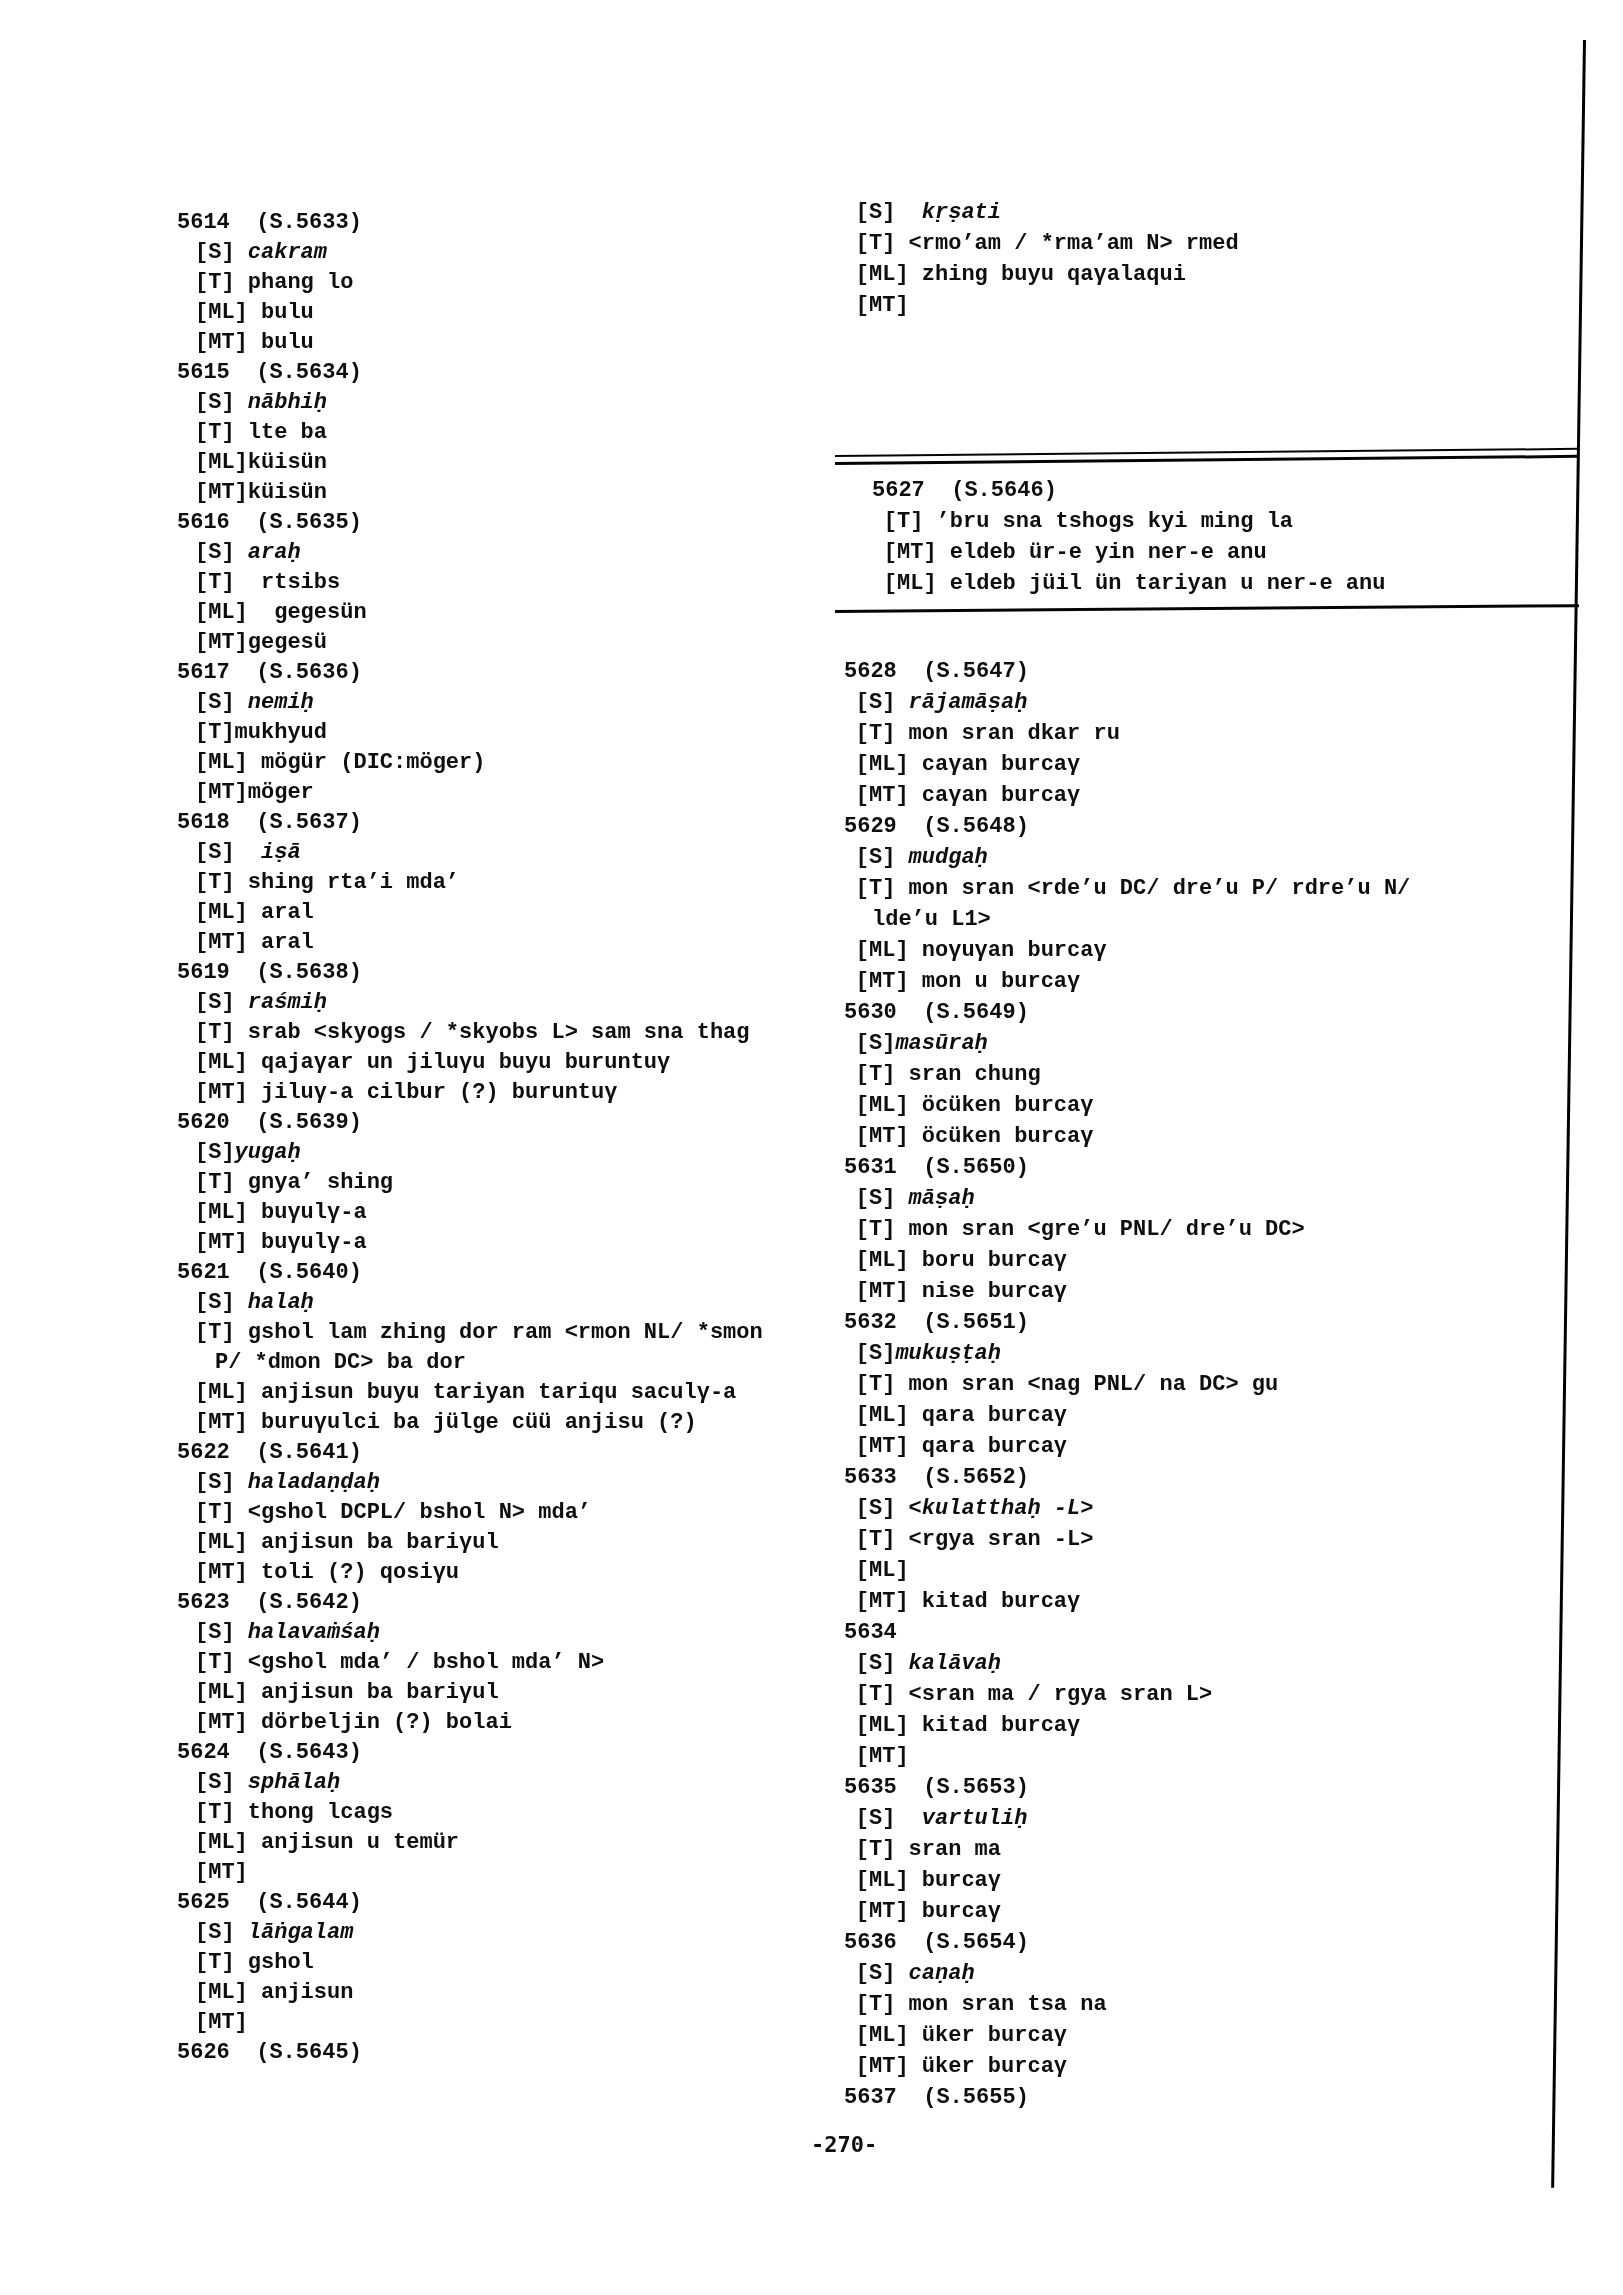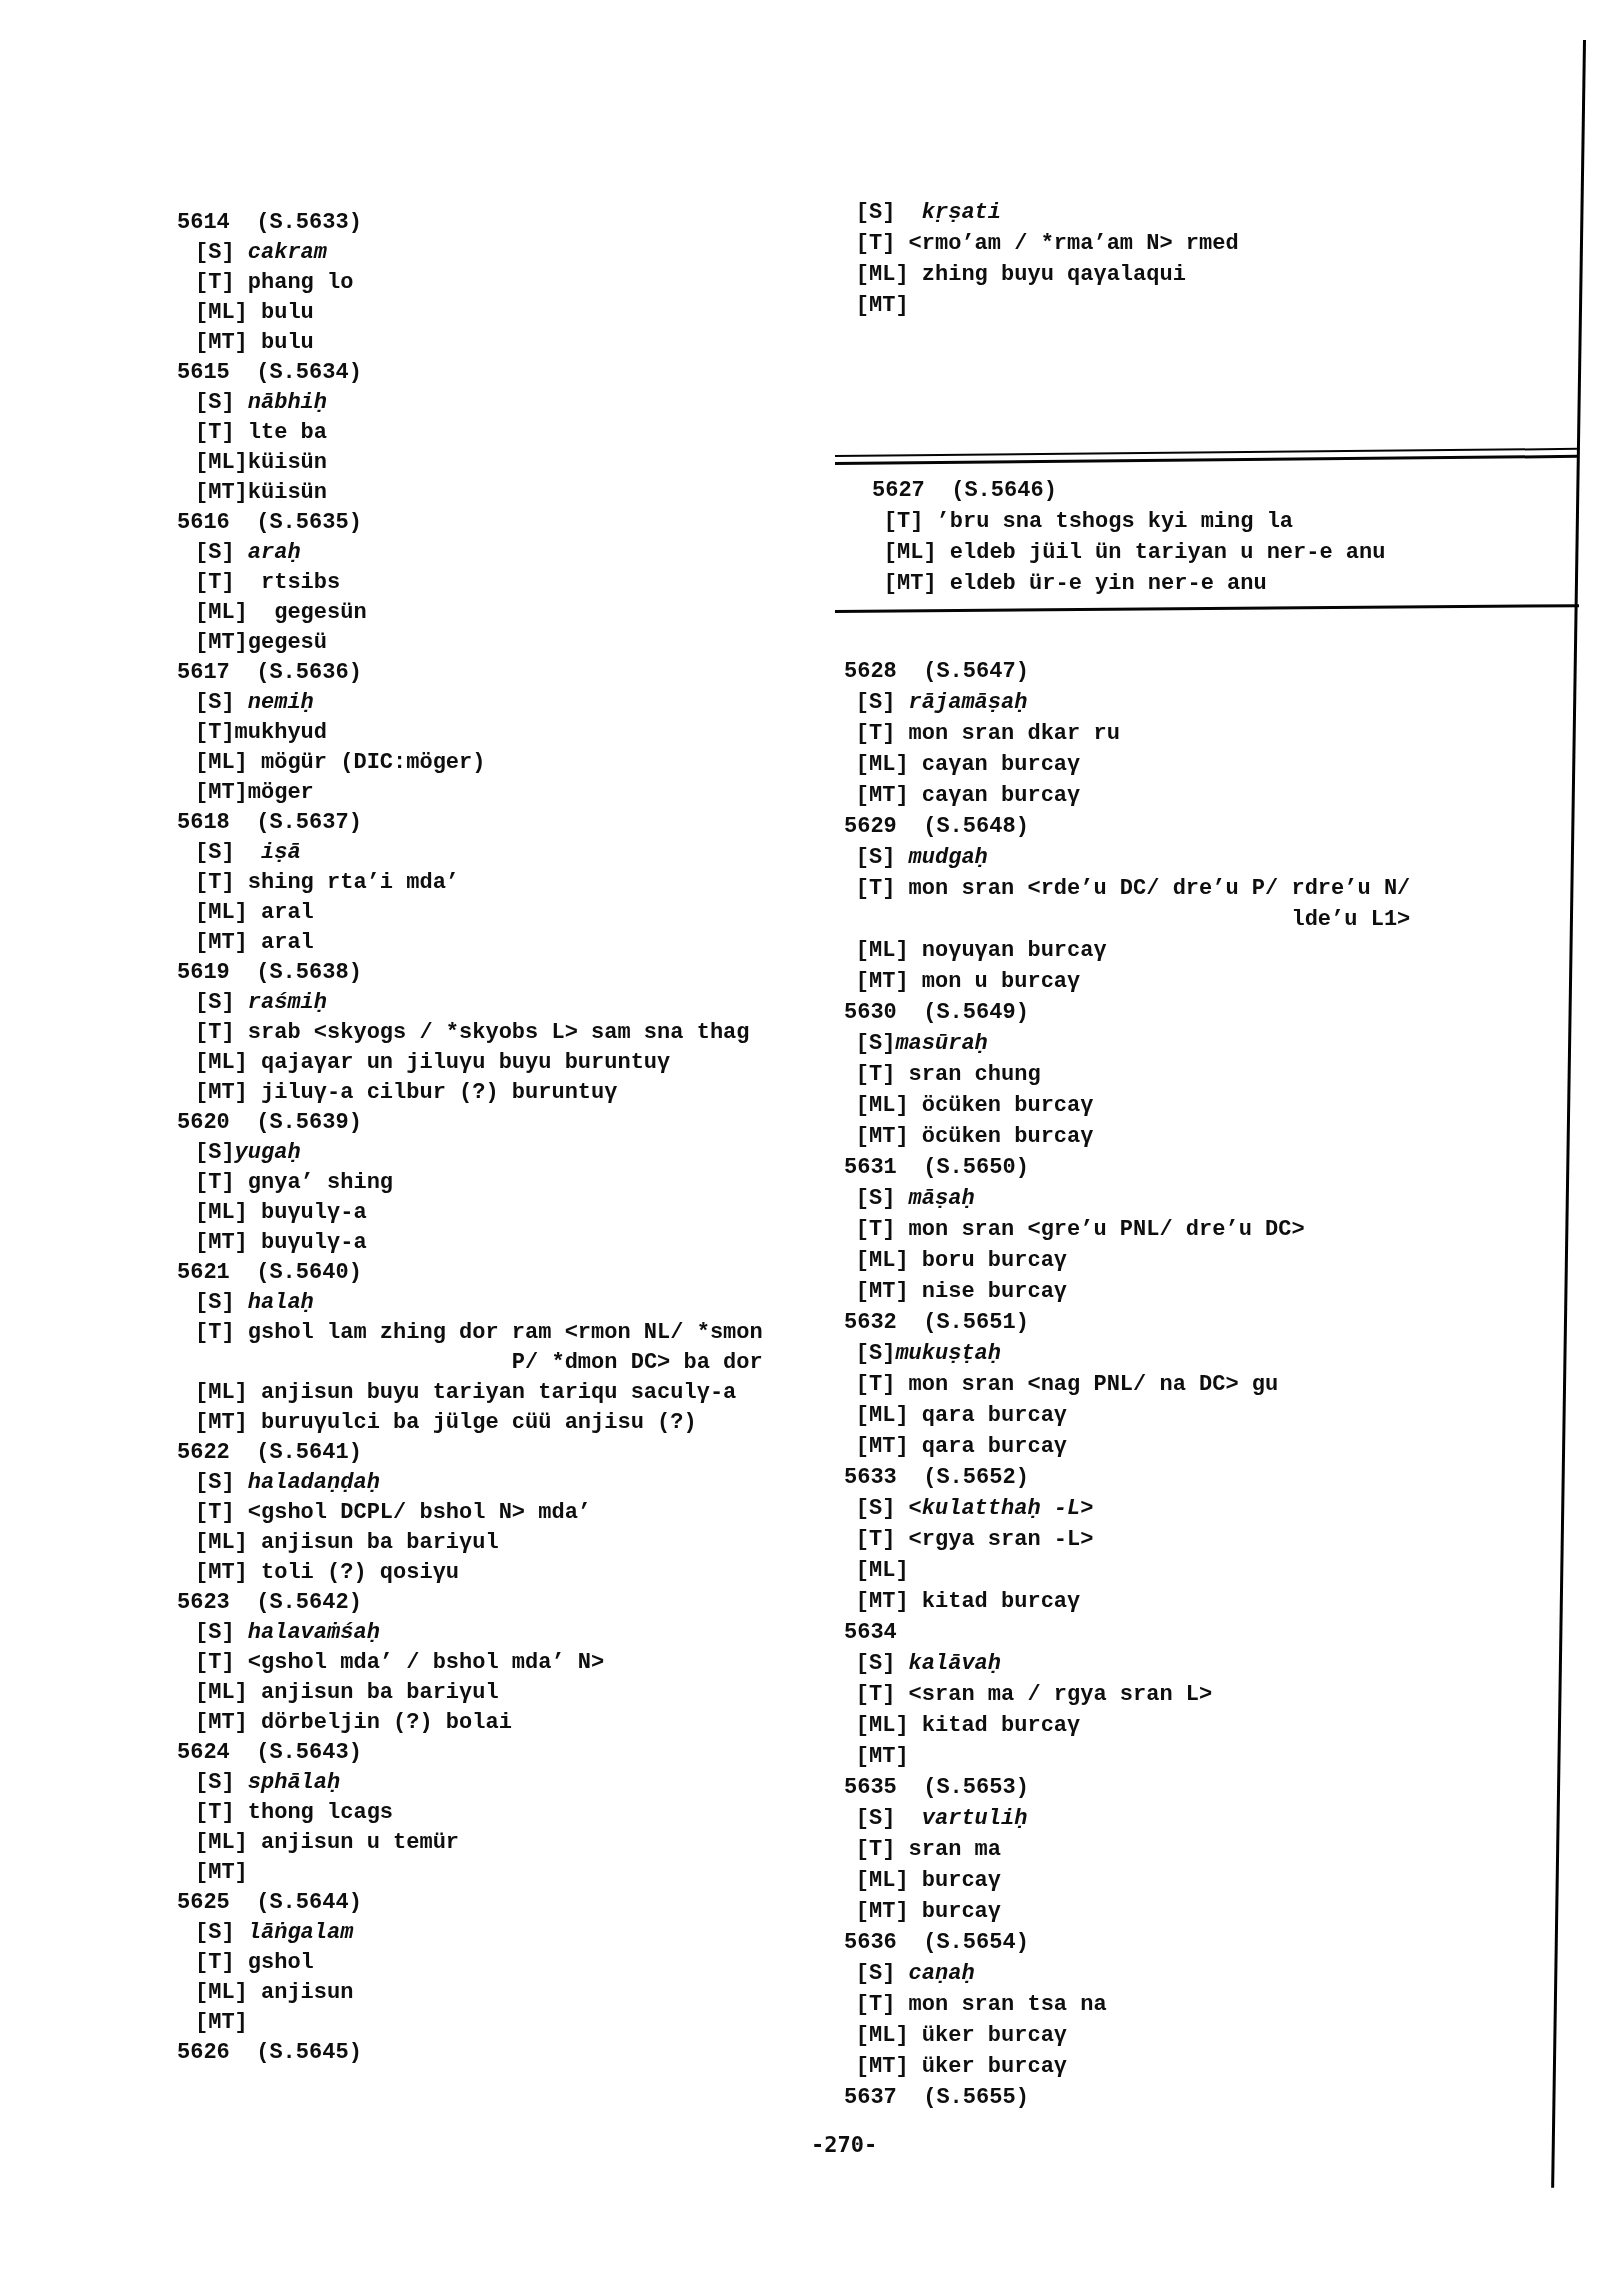--- a/index.html
+++ b/index.html
@@ -14,21 +14,21 @@
   }
   .region{
     position:absolute;
     white-space:pre;
     font-size:22px;
     font-family:Liberation Mono, monospace;
   }
   .region .line{height:var(--lh);}
   .line.head{margin-left:0;}
   .line.tag{margin-left:var(--tag);}
-  .line.cont{margin-left:var(--cont);text-align:right;}
+  .line.cont{margin-left:var(--cont);}
   .skt{font-style:italic;}
   #region-left   {left:177px;  top:210px; --lh:30px; --tag:18px; --cont:38px;}
   #region-right-a{left:844px; top:200px; --lh:31px;   --tag:11.8px; --cont:28px;}
   #region-right-b{left:872px; top:478px; --lh:31px;   --tag:11.8px; --cont:28px;}
   #region-right-c{left:844px; top:659px; --lh:31px;   --tag:11.8px; --cont:28px;}
   .rule{
     position:absolute;
     background:#050505;
     transform-origin:left center;
   }
@@ -52,21 +52,21 @@
 </head>
 <body>
 
 <div id="region-left" class="region"><div class="line head">5614  (S.5633)</div><div class="line tag"><span>[S] </span><span class="skt">cakram</span></div><div class="line tag"><span>[T] phang lo</span></div><div class="line tag"><span>[ML] bulu</span></div><div class="line tag"><span>[MT] bulu</span></div><div class="line head">5615  (S.5634)</div><div class="line tag"><span>[S] </span><span class="skt">nābhiḥ</span></div><div class="line tag"><span>[T] lte ba</span></div><div class="line tag"><span>[ML]küisün</span></div><div class="line tag"><span>[MT]küisün</span></div><div class="line head">5616  (S.5635)</div><div class="line tag"><span>[S] </span><span class="skt">araḥ</span></div><div class="line tag"><span>[T]  rtsibs</span></div><div class="line tag"><span>[ML]  gegesün</span></div><div class="line tag"><span>[MT]gegesü</span></div><div class="line head">5617  (S.5636)</div><div class="line tag"><span>[S] </span><span class="skt">nemiḥ</span></div><div class="line tag"><span>[T]mukhyud</span></div><div class="line tag"><span>[ML] mögür (DIC:möger)</span></div><div class="line tag"><span>[MT]möger</span></div><div class="line head">5618  (S.5637)</div><div class="line tag"><span>[S]  </span><span class="skt">iṣā</span></div><div class="line tag"><span>[T] shing rta’i mda’</span></div><div class="line tag"><span>[ML] aral</span></div><div class="line tag"><span>[MT] aral</span></div><div class="line head">5619  (S.5638)</div><div class="line tag"><span>[S] </span><span class="skt">raśmiḥ</span></div><div class="line tag"><span>[T] srab &lt;skyogs / *skyobs L&gt; sam sna thag</span></div><div class="line tag"><span>[ML] qajaγar un jiluγu buyu buruntuγ</span></div><div class="line tag"><span>[MT] jiluγ-a cilbur (?) buruntuγ</span></div><div class="line head">5620  (S.5639)</div><div class="line tag"><span>[S]</span><span class="skt">yugaḥ</span></div><div class="line tag"><span>[T] gnya’ shing</span></div><div class="line tag"><span>[ML] buγulγ-a</span></div><div class="line tag"><span>[MT] buγulγ-a</span></div><div class="line head">5621  (S.5640)</div><div class="line tag"><span>[S] </span><span class="skt">halaḥ</span></div><div class="line tag"><span>[T] gshol lam zhing dor ram &lt;rmon NL/ *smon</span></div><div class="line cont"><span>P/ *dmon DC&gt; ba dor</span></div><div class="line tag"><span>[ML] anjisun buyu tariyan tariqu saculγ-a</span></div><div class="line tag"><span>[MT] buruγulci ba jülge cüü anjisu (?)</span></div><div class="line head">5622  (S.5641)</div><div class="line tag"><span>[S] </span><span class="skt">haladaṇḍaḥ</span></div><div class="line tag"><span>[T] &lt;gshol DCPL/ bshol N&gt; mda’</span></div><div class="line tag"><span>[ML] anjisun ba bariγul</span></div><div class="line tag"><span>[MT] toli (?) qosiγu</span></div><div class="line head">5623  (S.5642)</div><div class="line tag"><span>[S] </span><span class="skt">halavaṁśaḥ</span></div><div class="line tag"><span>[T] &lt;gshol mda’ / bshol mda’ N&gt;</span></div><div class="line tag"><span>[ML] anjisun ba bariγul</span></div><div class="line tag"><span>[MT] dörbeljin (?) bolai</span></div><div class="line head">5624  (S.5643)</div><div class="line tag"><span>[S] </span><span class="skt">sphālaḥ</span></div><div class="line tag"><span>[T] thong lcags</span></div><div class="line tag"><span>[ML] anjisun u temür</span></div><div class="line tag"><span>[MT]</span></div><div class="line head">5625  (S.5644)</div><div class="line tag"><span>[S] </span><span class="skt">lāṅgalam</span></div><div class="line tag"><span>[T] gshol</span></div><div class="line tag"><span>[ML] anjisun</span></div><div class="line tag"><span>[MT]</span></div><div class="line head">5626  (S.5645)</div></div>
 
 <div id="region-right-a" class="region"><div class="line tag"><span>[S]  </span><span class="skt">kṛṣati</span></div><div class="line tag"><span>[T] &lt;rmo’am / *rma’am N&gt; rmed</span></div><div class="line tag"><span>[ML] zhing buyu qaγalaqui</span></div><div class="line tag"><span>[MT]</span></div></div>
 
 <div id="rule-double-top" class="rule"></div>
 <div id="rule-double-bottom" class="rule"></div>
 
-<div id="region-right-b" class="region"><div class="line head">5627  (S.5646)</div><div class="line tag"><span>[T] ’bru sna tshogs kyi ming la</span></div><div class="line tag"><span>[ML] eldeb jüil ün tariyan u ner-e anu</span></div><div class="line tag"><span>[MT] eldeb ür-e yin ner-e anu</span></div></div>
+<div id="region-right-b" class="region"><div class="line head">5627  (S.5646)</div><div class="line tag"><span>[T] ’bru sna tshogs kyi ming la</span></div><div class="line tag"><span>[MT] eldeb ür-e yin ner-e anu</span></div><div class="line tag"><span>[ML] eldeb jüil ün tariyan u ner-e anu</span></div></div>
 
 <div id="rule-single" class="rule"></div>
 
 <div id="region-right-c" class="region"><div class="line head">5628  (S.5647)</div><div class="line tag"><span>[S] </span><span class="skt">rājamāṣaḥ</span></div><div class="line tag"><span>[T] mon sran dkar ru</span></div><div class="line tag"><span>[ML] caγan burcaγ</span></div><div class="line tag"><span>[MT] caγan burcaγ</span></div><div class="line head">5629  (S.5648)</div><div class="line tag"><span>[S] </span><span class="skt">mudgaḥ</span></div><div class="line tag"><span>[T] mon sran &lt;rde’u DC/ dre’u P/ rdre’u N/</span></div><div class="line cont"><span>lde’u L1&gt;</span></div><div class="line tag"><span>[ML] noγuγan burcaγ</span></div><div class="line tag"><span>[MT] mon u burcaγ</span></div><div class="line head">5630  (S.5649)</div><div class="line tag"><span>[S]</span><span class="skt">masūraḥ</span></div><div class="line tag"><span>[T] sran chung</span></div><div class="line tag"><span>[ML] öcüken burcaγ</span></div><div class="line tag"><span>[MT] öcüken burcaγ</span></div><div class="line head">5631  (S.5650)</div><div class="line tag"><span>[S] </span><span class="skt">māṣaḥ</span></div><div class="line tag"><span>[T] mon sran &lt;gre’u PNL/ dre’u DC&gt;</span></div><div class="line tag"><span>[ML] boru burcaγ</span></div><div class="line tag"><span>[MT] nise burcaγ</span></div><div class="line head">5632  (S.5651)</div><div class="line tag"><span>[S]</span><span class="skt">mukuṣṭaḥ</span></div><div class="line tag"><span>[T] mon sran &lt;nag PNL/ na DC&gt; gu</span></div><div class="line tag"><span>[ML] qara burcaγ</span></div><div class="line tag"><span>[MT] qara burcaγ</span></div><div class="line head">5633  (S.5652)</div><div class="line tag"><span>[S] </span><span class="skt">&lt;kulatthaḥ -L&gt;</span></div><div class="line tag"><span>[T] &lt;rgya sran -L&gt;</span></div><div class="line tag"><span>[ML]</span></div><div class="line tag"><span>[MT] kitad burcaγ</span></div><div class="line head">5634</div><div class="line tag"><span>[S] </span><span class="skt">kalāvaḥ</span></div><div class="line tag"><span>[T] &lt;sran ma / rgya sran L&gt;</span></div><div class="line tag"><span>[ML] kitad burcaγ</span></div><div class="line tag"><span>[MT]</span></div><div class="line head">5635  (S.5653)</div><div class="line tag"><span>[S]  </span><span class="skt">vartuliḥ</span></div><div class="line tag"><span>[T] sran ma</span></div><div class="line tag"><span>[ML] burcaγ</span></div><div class="line tag"><span>[MT] burcaγ</span></div><div class="line head">5636  (S.5654)</div><div class="line tag"><span>[S] </span><span class="skt">caṇaḥ</span></div><div class="line tag"><span>[T] mon sran tsa na</span></div><div class="line tag"><span>[ML] üker burcaγ</span></div><div class="line tag"><span>[MT] üker burcaγ</span></div><div class="line head">5637  (S.5655)</div></div>
 
 <div id="page-number">-270-</div>
 
 <div id="scan-line"></div>
 
 

